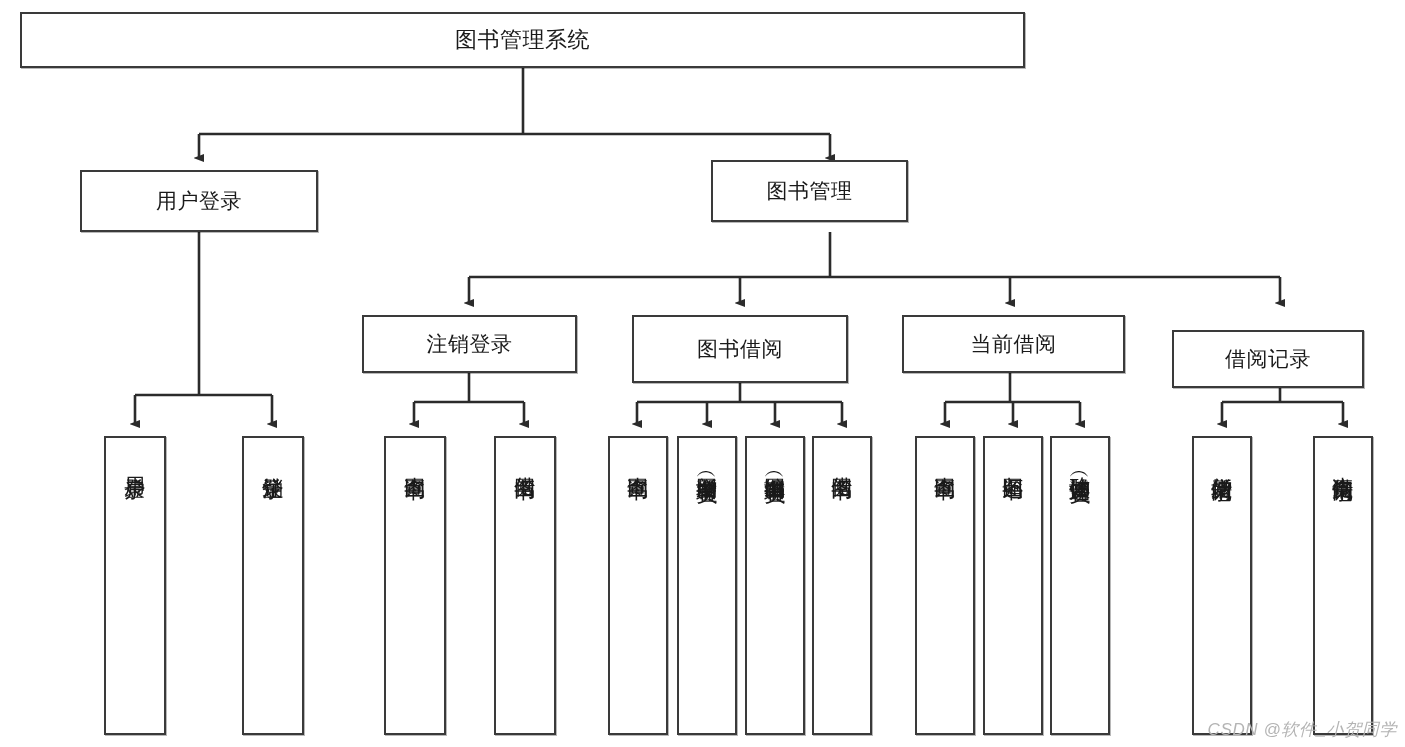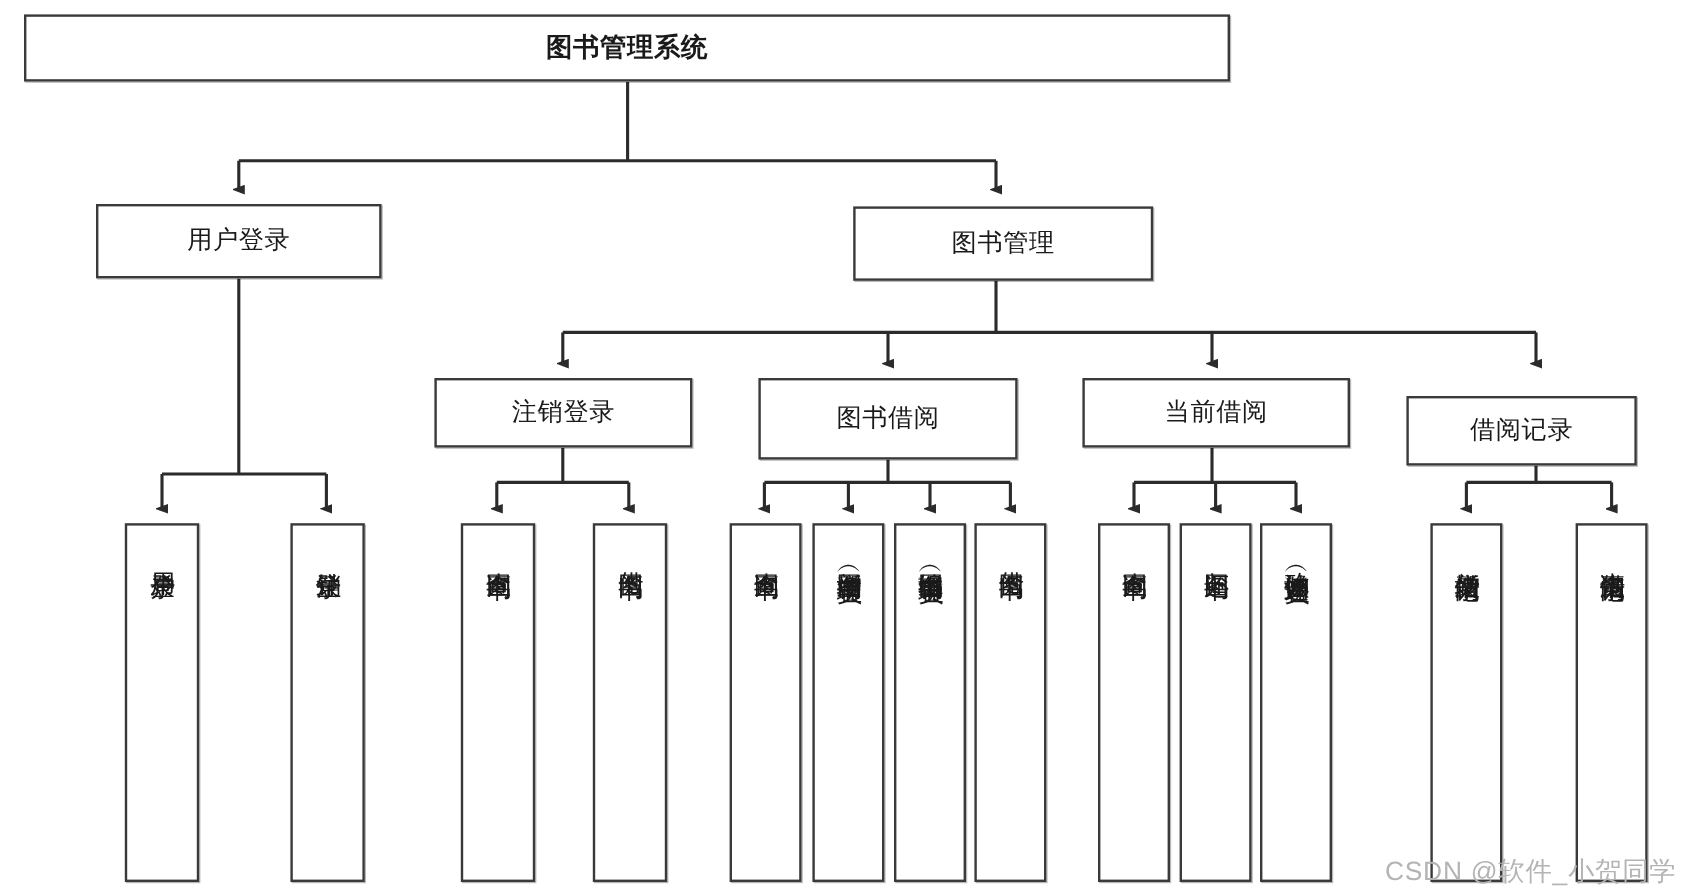--- a/index.html
+++ b/index.html
@@ -59,24 +59,25 @@
     text-orientation: upright;
     font-size: 21px;
     line-height: 1.12;
     letter-spacing: 1px;
     white-space: nowrap;
   }
   .watermark {
     position: absolute;
     right: 8px;
     bottom: 6px;
-    font-size: 22px;
+    font-size: 17px;
     color: #b4b4b4;
     letter-spacing: 0.6px;
     white-space: nowrap;
+    font-style: italic;
   }
 </style>
 </head>
 <body>
 
 <div id="canvas">
 
   <svg id="edges" viewBox="0 0 1405 747">
     <defs>
       <marker id="arrow" markerWidth="10" markerHeight="10" refX="4" refY="5" orient="auto" markerUnits="userSpaceOnUse">
@@ -120,28 +121,28 @@
       <path d="M1013,402 L1013,424" marker-end="url(#arrow)"></path>
       <path d="M1080,402 L1080,424" marker-end="url(#arrow)"></path>
 
       <path d="M1280,373 L1280,402"></path>
       <path d="M1222,402 L1343,402"></path>
       <path d="M1222,402 L1222,424" marker-end="url(#arrow)"></path>
       <path d="M1343,402 L1343,424" marker-end="url(#arrow)"></path>
     </g>
   </svg>
 
-  <div class="node horiz root" style="left:20px; top:12px; width:1005px; height:56px;font-weight:bold;">
+  <div class="node horiz root" style="left:20px; top:12px; width:1005px; height:56px;">
     <span class="lbl">图书管理系统</span>
   </div>
 
   <div class="node horiz" style="left:80px; top:170px; width:238px; height:62px;">
     <span class="lbl">用户登录</span>
   </div>
-  <div class="node horiz" style="left:711px; top:172px; width:250px; height:62px;">
+  <div class="node horiz" style="left:711px; top:160px; width:197px; height:62px;">
     <span class="lbl">图书管理</span>
   </div>
 
   <div class="node horiz" style="left:362px; top:315px; width:215px; height:58px;">
     <span class="lbl">注销登录</span>
   </div>
   <div class="node horiz" style="left:632px; top:315px; width:216px; height:68px;">
     <span class="lbl">图书借阅</span>
   </div>
   <div class="node horiz" style="left:902px; top:315px; width:223px; height:58px;">

